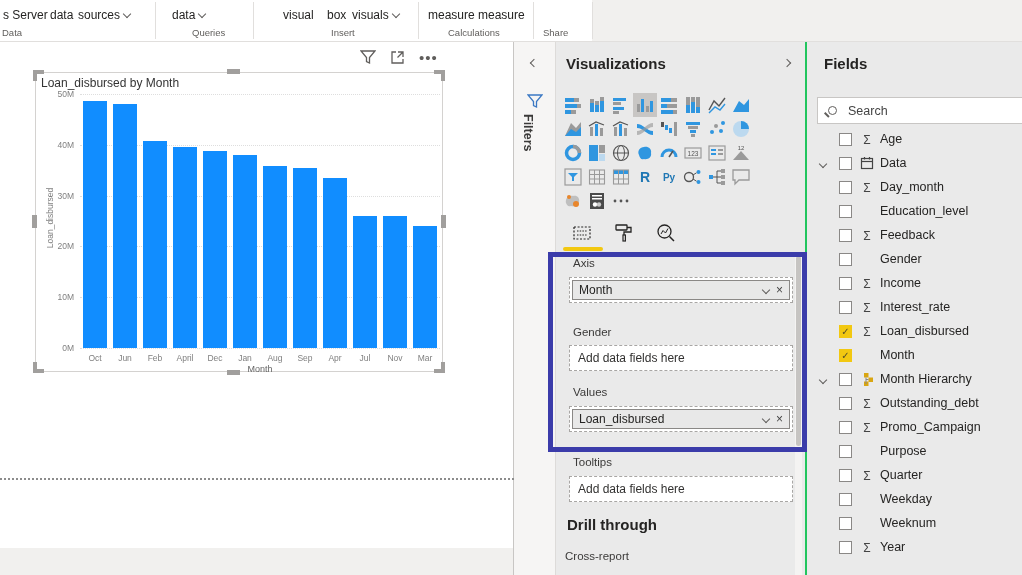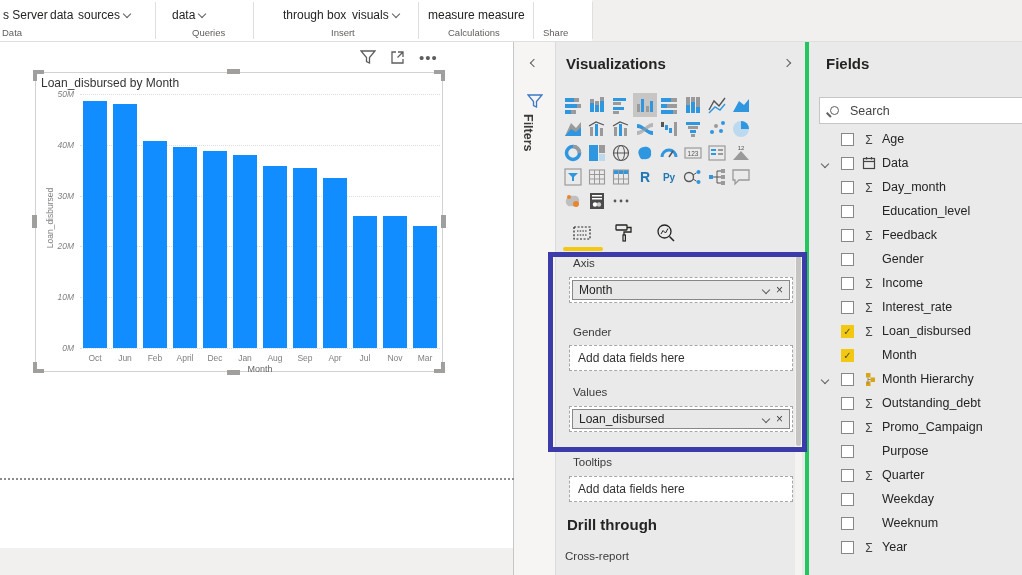--- a/index.html
+++ b/index.html
@@ -22,21 +22,21 @@
 
   
   .canvas { position:absolute; left:0; top:42px; width:514px; height:533px; background:#fff; border-right:1px solid #c8c6c4; }
   .page-guide { position:absolute; left:0; top:436px; width:514px; border-top:2px dotted #8c8c8c; }
   .page-bottom { position:absolute; left:0; top:506px; width:513px; height:27px; background:#f1f0ee; }
 
   .visual { position:absolute; left:35px; top:30px; width:408px; height:300px; background:#fff; border:1px solid #d4d2d0; }
   .vtitle { position:absolute; left:5px; top:3px; font-size:12px; color:#333; }
   .plot { position:absolute; inset:0; }
   .gridline { position:absolute; left:44px; width:360px; border-top:1px dotted #dedede; }
-  .ytick { position:absolute; left:8px; width:30px; text-align:right; font-size:8.5px; color:#808080;font-style:italic; }
+  .ytick { position:absolute; left:8px; width:30px; text-align:right; font-size:8.5px; color:#808080; }
   .xtick { position:absolute; top:280px; width:34px; text-align:center; font-size:8.5px; color:#808080; }
   .bar { position:absolute; background:var(--bar,#118DFF); }
   .ytitle { position:absolute; left:-41px; top:140px; width:110px; text-align:center; transform:rotate(-90deg); font-size:8.5px; color:#808080; }
   .xtitle { position:absolute; top:291px; left:44px; width:360px; text-align:center; font-size:9px; color:#666; }
 
   
   .handle { position:absolute; background:#a19f9d; }
   .corner { position:absolute; width:11px; height:11px; border:0 solid #a19f9d; }
   .c-tl { border-left-width:4px; border-top-width:4px; }
   .c-tr { border-right-width:4px; border-top-width:4px; }
@@ -75,21 +75,21 @@
   .drill-title { position:absolute; left:11px; top:474px; font-size:15px; font-weight:700; color:#252423; }
   .drill-item { position:absolute; left:9px; top:508px; font-size:11.5px; color:#3b3a39; }
 
   .scroll-track { position:absolute; left:239px; top:212px; width:7px; height:321px; background:#f4f3f2; }
   .scroll-thumb { position:absolute; left:1px; top:2px; width:5px; height:190px; background:#c6c4c2; border-radius:3px; }
 
   
   .annot { position:absolute; left:548px; top:252px; width:259px; height:200px; border:5px solid #3b3caa; z-index:50; pointer-events:none; }
 
   
-  .fieldspane { position:absolute; left:805px; top:42px; width:217px; height:533px; background:#eaeaea; border-left:4px solid #22c55e; }
+  .fieldspane { position:absolute; left:805px; top:42px; width:217px; height:533px; background:#eaeaea; border-left:2px solid #22c55e; }
   .fieldspane .pane-title { position:absolute; left:17px; top:13px; }
   .searchbox { position:absolute; left:10px; top:55px; width:207px; height:27px; background:#fff; border:1px solid #c8c6c4; display:flex; align-items:center; padding-left:10px; }
   .mag { position:relative; width:9px; height:9px; border:1.5px solid #605e5c; border-radius:50%; }
   .mag::after { content:""; position:absolute; left:-5px; top:7px; width:6px; height:1.5px; background:#605e5c; transform:rotate(45deg); }
   .search-ph { margin-left:11px; font-size:12.5px; color:#444; }
   .flist { position:absolute; left:0; top:86px; width:217px; height:447px; overflow:hidden; }
   .frow { position:relative; height:24px; font-size:12.5px; }
   .frow-chev { position:absolute; left:13px; top:9px; }
   .fcheck { position:absolute; left:32px; top:5px; width:13px; height:13px; border:1px solid #8a8886; background:#fff; font-size:10px; line-height:12px; text-align:center; color:#55502a; }
   .fcheck.checked { border-color:#F2C811; background:#F2C811; }
@@ -107,21 +107,21 @@
     <span class="rb-item" style="left:3px">s Server</span>
     <span class="rb-item" style="left:50px">data</span>
     <span class="rb-item" style="left:78px"><span>sources</span><span class="chev chev-down rb-chev"></span></span>
     <span class="rb-label" style="left:2px">Data</span>
     <div class="rb-div" style="left:155px"></div>
 
     <span class="rb-item" style="left:172px"><span>data</span><span class="chev chev-down rb-chev"></span></span>
     <span class="rb-label" style="left:192px">Queries</span>
     <div class="rb-div" style="left:253px"></div>
 
-    <span class="rb-item" style="left:283px">through</span>
+    <span class="rb-item" style="left:283px">visual</span>
     <span class="rb-item" style="left:327px">box</span>
     <span class="rb-item" style="left:352px"><span>visuals</span><span class="chev chev-down rb-chev"></span></span>
     <span class="rb-label" style="left:331px">Insert</span>
     <div class="rb-div" style="left:418px"></div>
 
     <span class="rb-item" style="left:428px">measure measure</span>
     <span class="rb-label" style="left:448px">Calculations</span>
     <div class="rb-div" style="left:533px"></div>
 
     <span class="rb-label" style="left:543px">Share</span>

